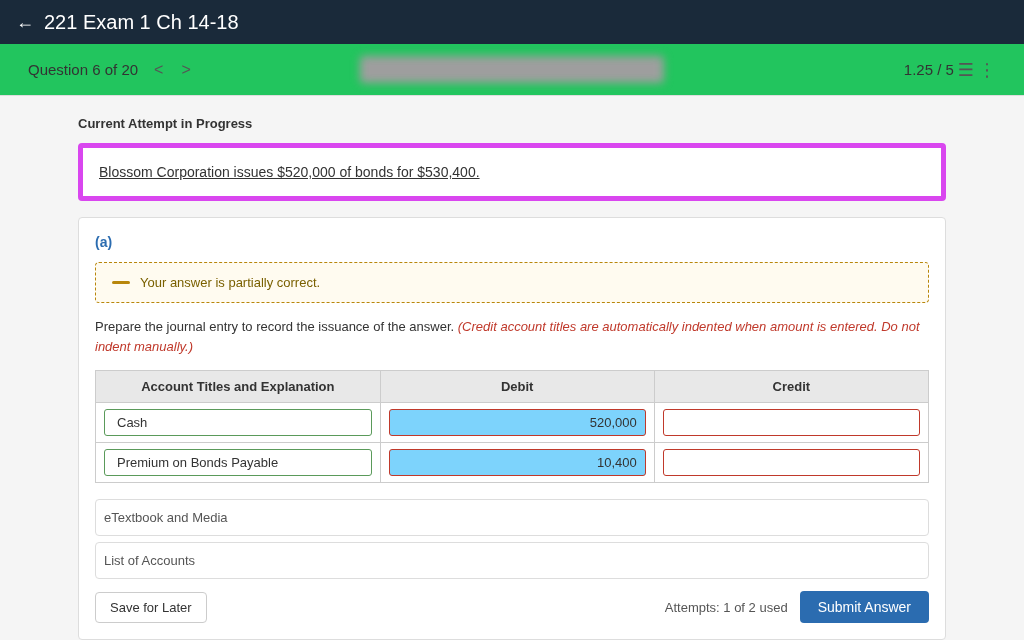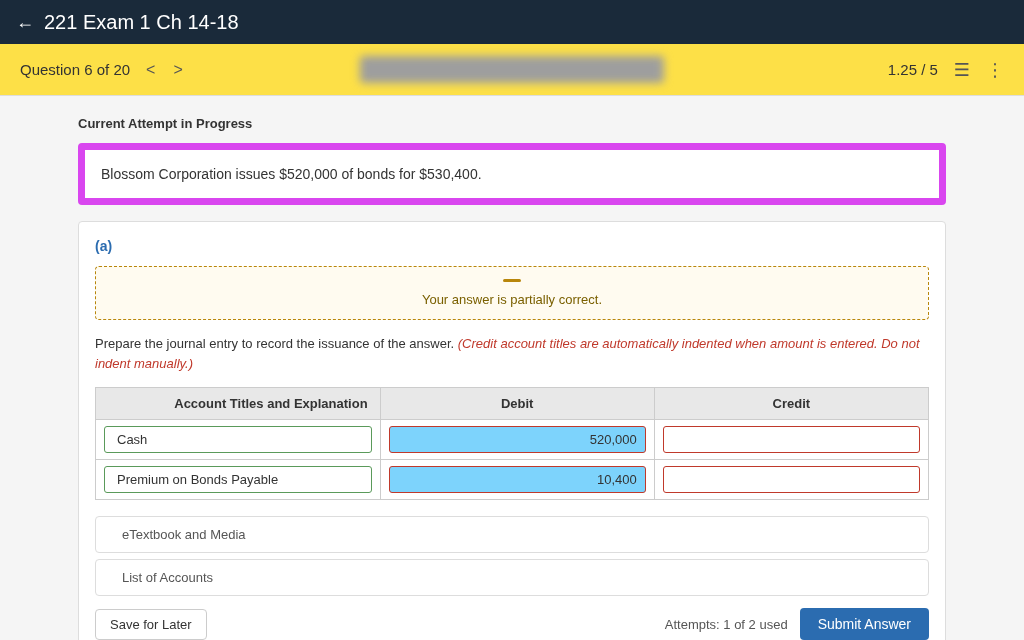--- a/index.html
+++ b/index.html
@@ -21,26 +21,26 @@
       color: white;
     }
     .top-nav .exam-title {
       font-size: 20px;
       color: white;
       font-weight: 500;
     }
 
     
     .question-nav {
-      background: #fde047;
+      background: #22c55e;
       border-bottom: 1px solid #ddd;
       height: 52px;
       display: flex;
       align-items: center;
-      padding: 0 20px;
+      padding: 0 28px;
       justify-content: space-between;
     }
     .question-nav-left {
       display: flex;
       align-items: center;
       gap: 10px;
     }
     .question-label {
       font-size: 15px;
       color: #333;
@@ -68,21 +68,21 @@
       color: transparent;
       border-radius: 4px;
       padding: 6px 60px;
       font-size: 13px;
       user-select: none;
       filter: blur(4px);
     }
     .question-nav-right {
       display: flex;
       align-items: center;
-      gap: 16px;
+      gap: 4px;
     }
     .score-display {
       font-size: 15px;
       color: #333;
     }
     .icon-btn {
       background: none;
       border: none;
       font-size: 18px;
       cursor: pointer;
@@ -98,26 +98,27 @@
 
     .attempt-banner {
       font-size: 13px;
       font-weight: bold;
       color: #333;
       margin-bottom: 12px;
     }
 
     .question-box {
       background: white;
-      border: 7px solid #d946ef;
+      border: 5px solid #d946ef;
       border-radius: 4px;
       padding: 16px;
       margin-bottom: 16px;
       font-size: 14px;
       color: #333;
+      text-decoration: underline;
     }
 
     .part-section {
       background: white;
       border: 1px solid #ddd;
       border-radius: 4px;
       padding: 16px;
     }
 
     .part-label {
@@ -131,21 +132,20 @@
       background: #fffbf0;
       border: 1.5px dashed #b8860b;
       border-radius: 4px;
       padding: 12px 16px;
       margin-bottom: 14px;
       display: flex;
       align-items: center;
       gap: 10px;
       font-size: 13px;
       color: #7a6000;
-      flex-direction: column;
     }
     .partial-icon {
       width: 18px;
       height: 3px;
       background: #b8860b;
       border-radius: 2px;
       flex-shrink: 0;
     }
 
     .instruction-text {
@@ -164,21 +164,21 @@
       width: 100%;
       border-collapse: collapse;
       margin-bottom: 16px;
     }
     .journal-table th {
       background: #e8e8e8;
       border: 1px solid #ccc;
       padding: 8px 12px;
       font-size: 13px;
       font-weight: bold;
-      text-align: right;
+      text-align: center;
     }
     .journal-table th.center {
       text-align: center;
     }
     .journal-table td {
       border: 1px solid #ccc;
       padding: 6px 8px;
       vertical-align: middle;
     }
     .account-input {
@@ -207,21 +207,21 @@
       background: white;
     }
 
     
     .bottom-links {
       margin-top: 8px;
     }
     .bottom-link-row {
       border: 1px solid #ddd;
       border-radius: 4px;
-      padding: 10px 26px;
+      padding: 10px 8px;
       font-size: 13px;
       color: #555;
       cursor: pointer;
       margin-bottom: 6px;
       background: white;
     }
 
     
     .footer-actions {
       display: flex;

